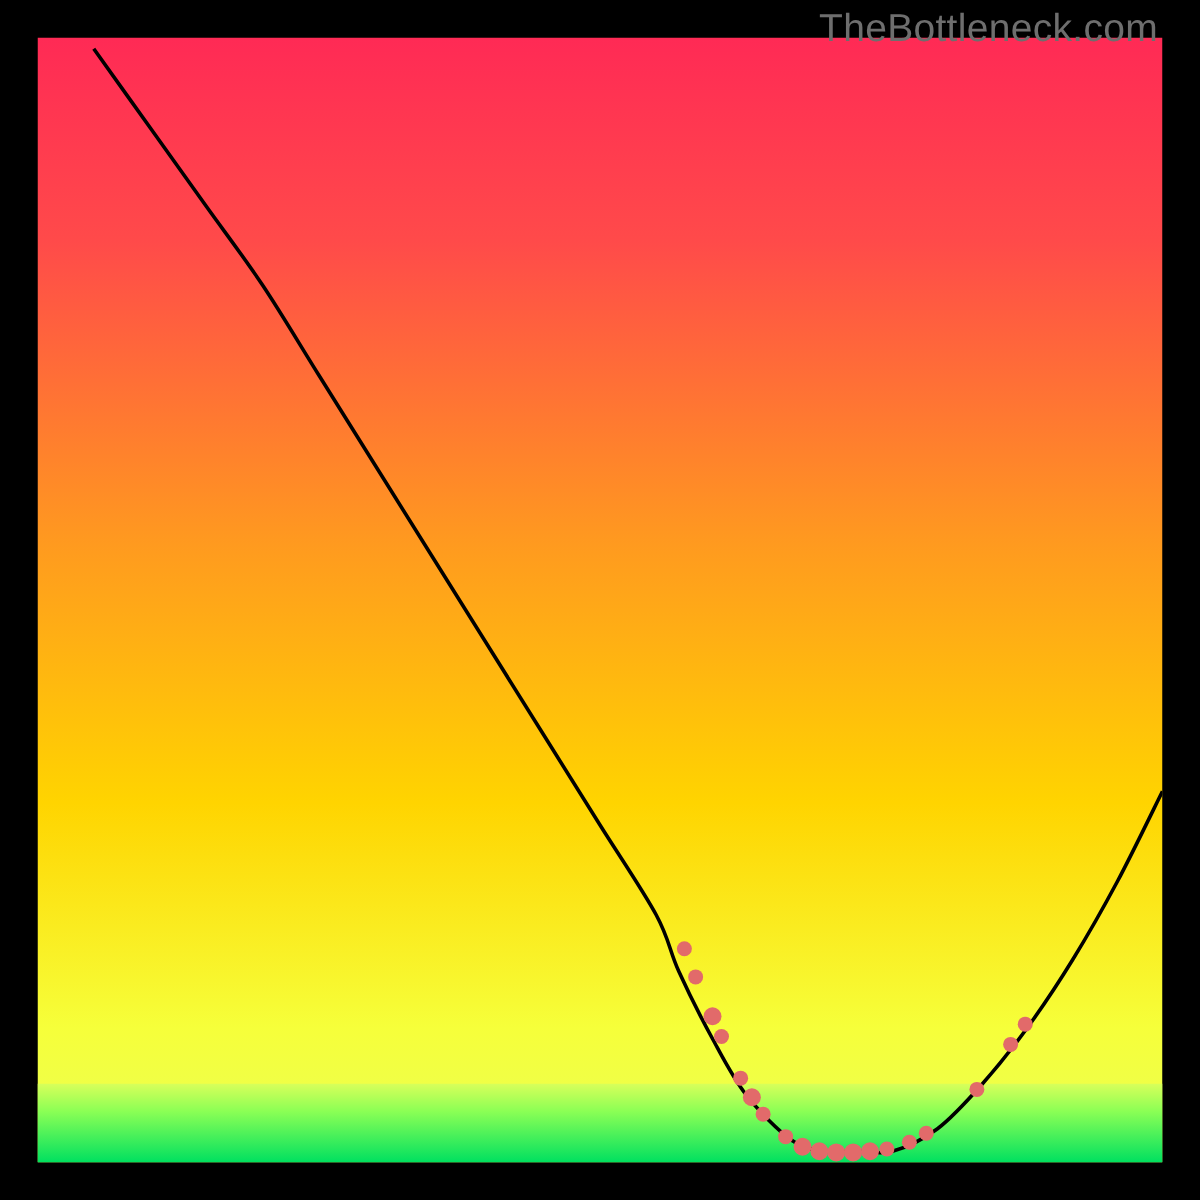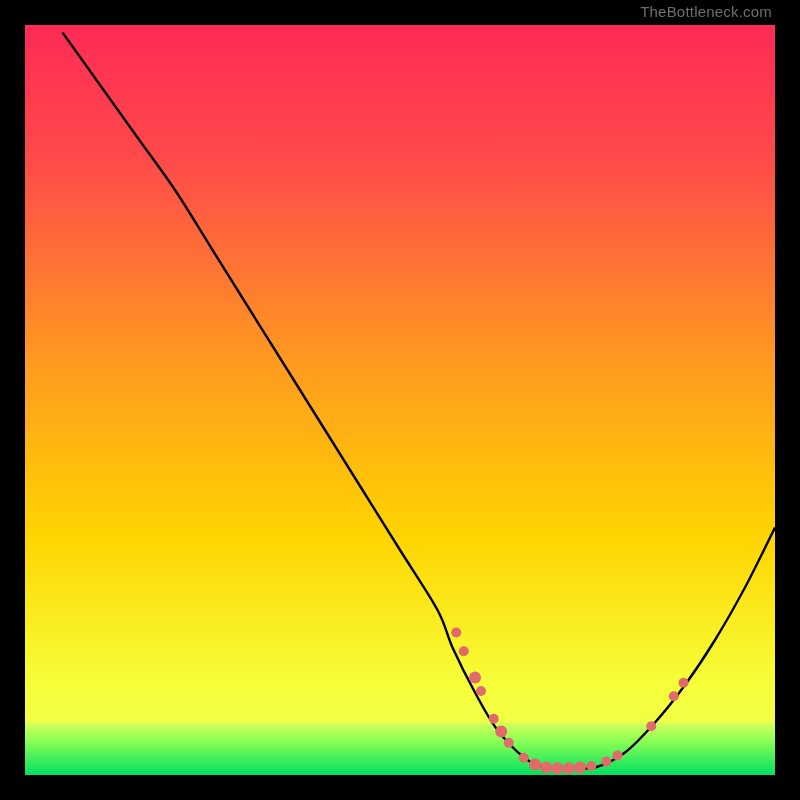--- a/index.html
+++ b/index.html
@@ -24,21 +24,21 @@
     left: 0;
     top: 0;
     width: 750px;
     height: 750px;
   }
   .watermark {
     position: absolute;
     top: 3px;
     right: 28px;
     color: #6e6e6e;
-    font-size: 15px;
+    font-size: 26px;
     font-weight: 500;
     letter-spacing: 0.2px;
   }
 </style>
 </head>
 <body>
 
 <div class="frame">
   <svg class="plot-area" viewBox="0 0 750 750" preserveAspectRatio="none">
     <defs>

